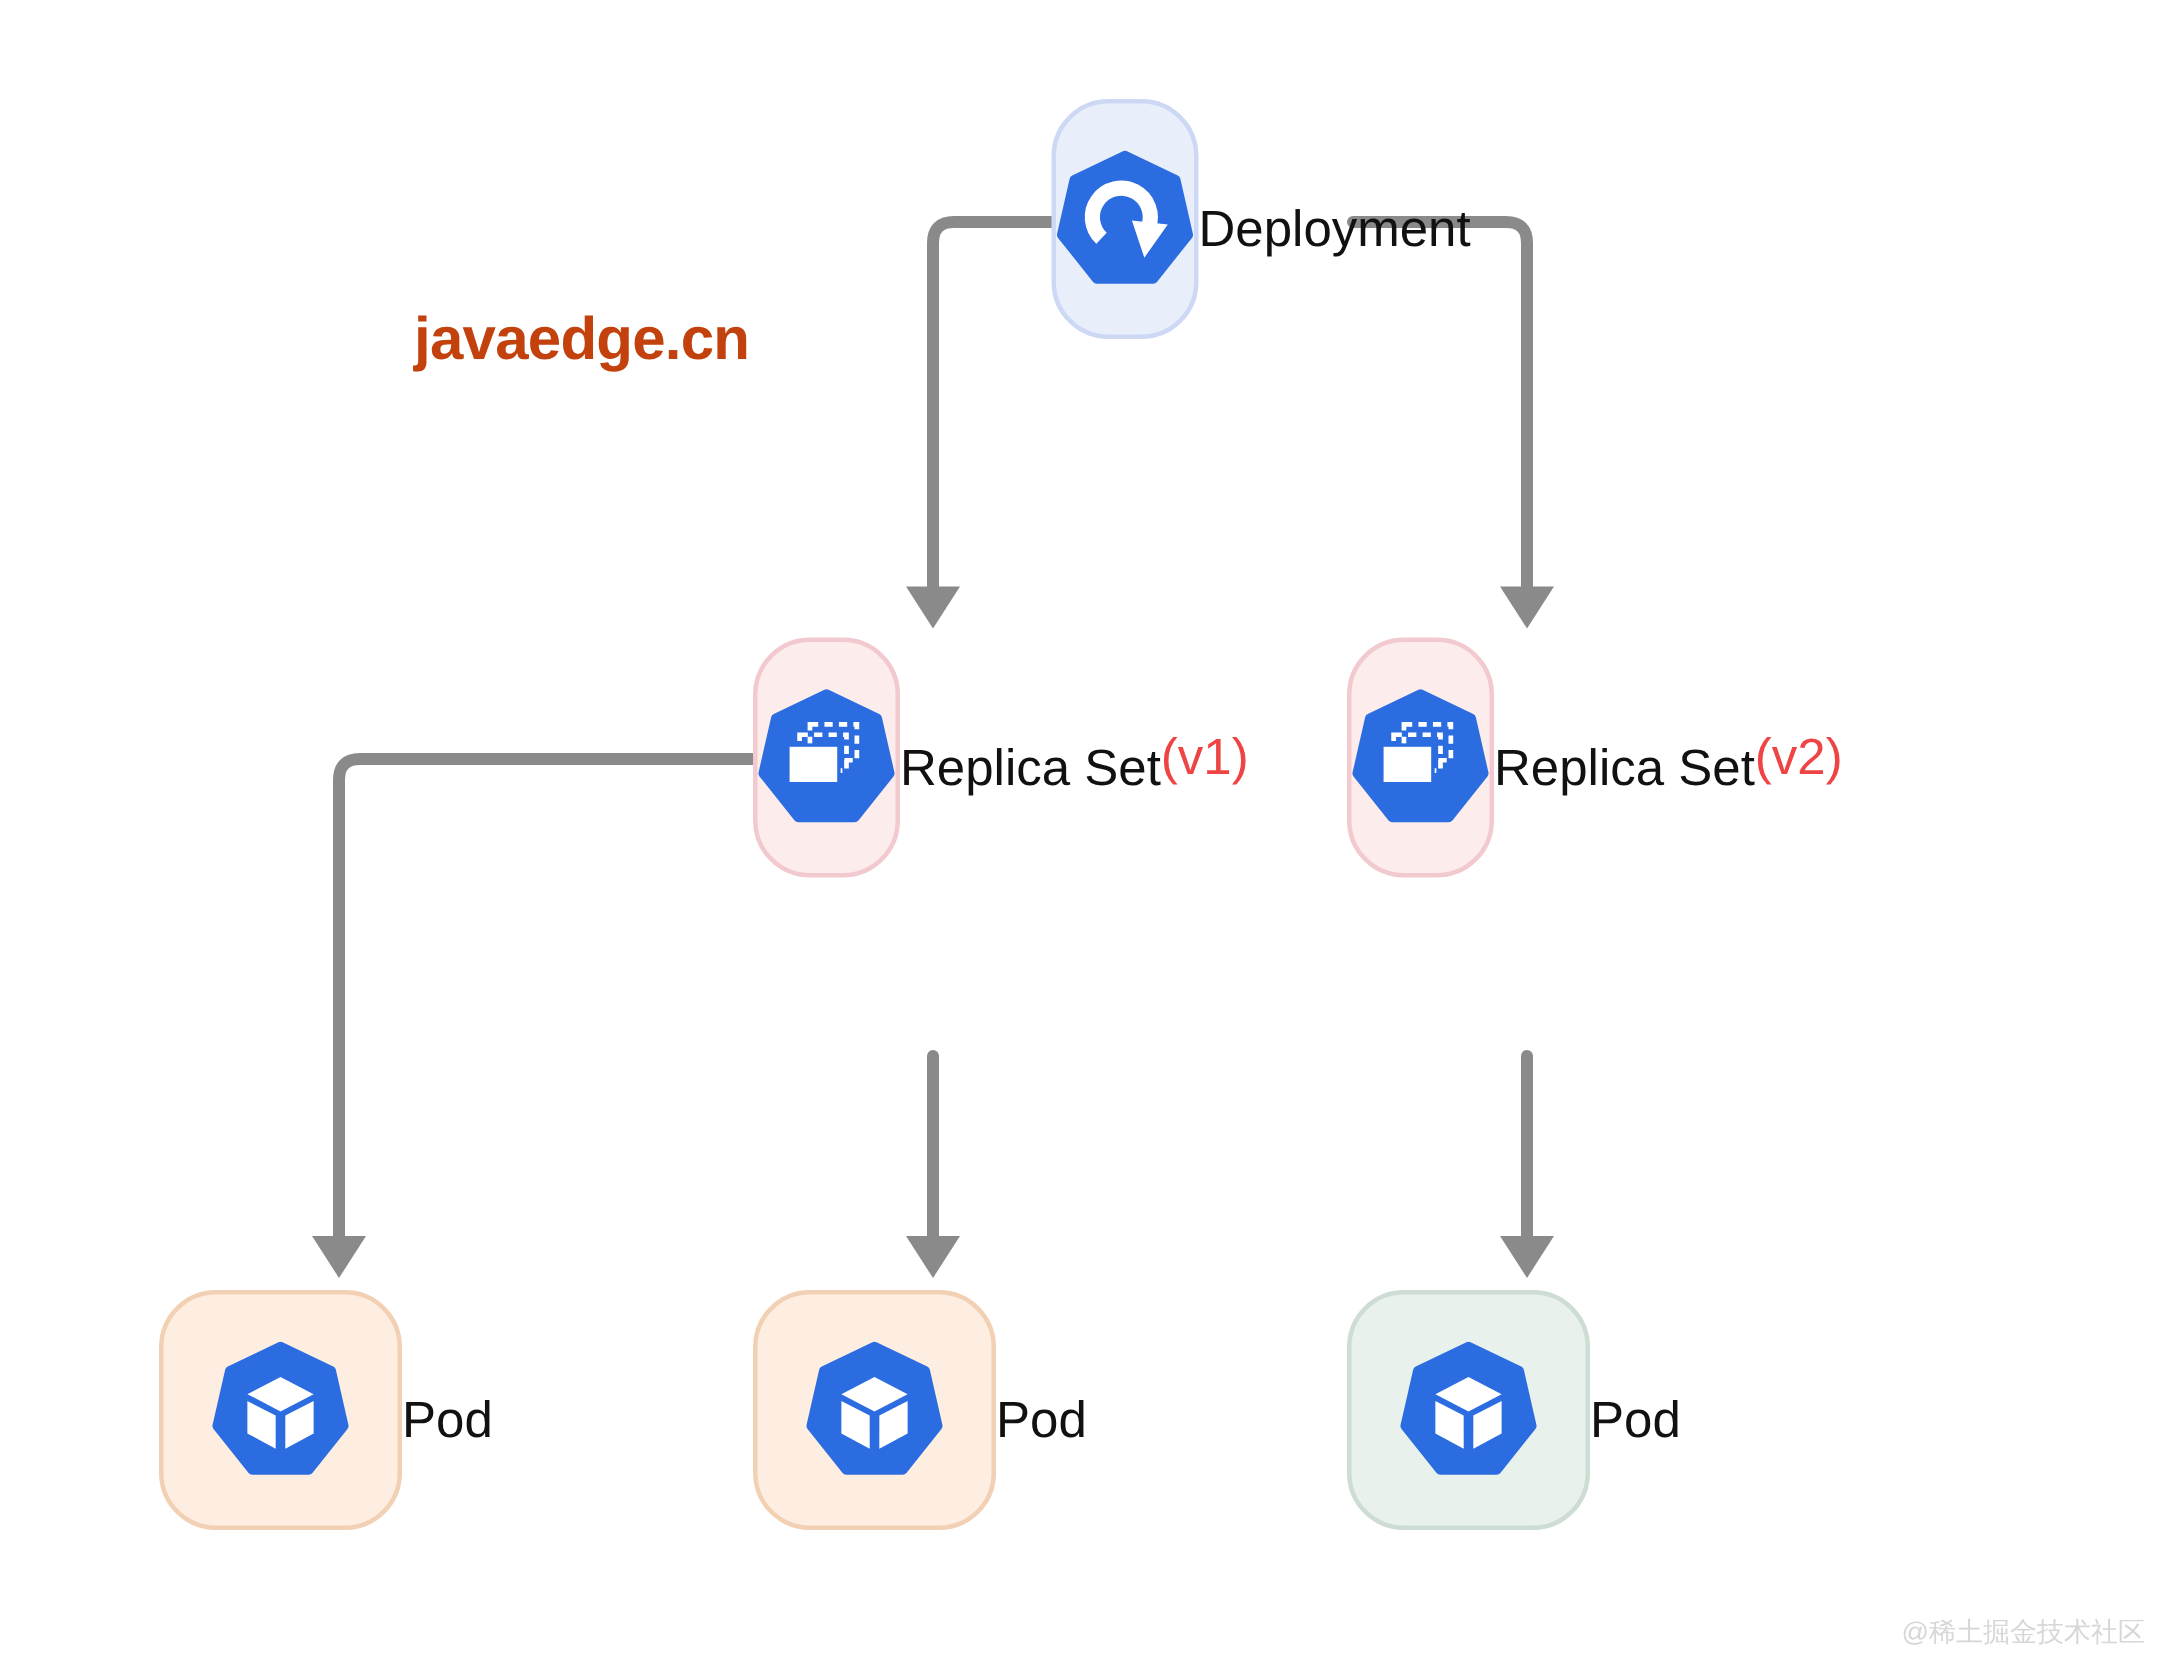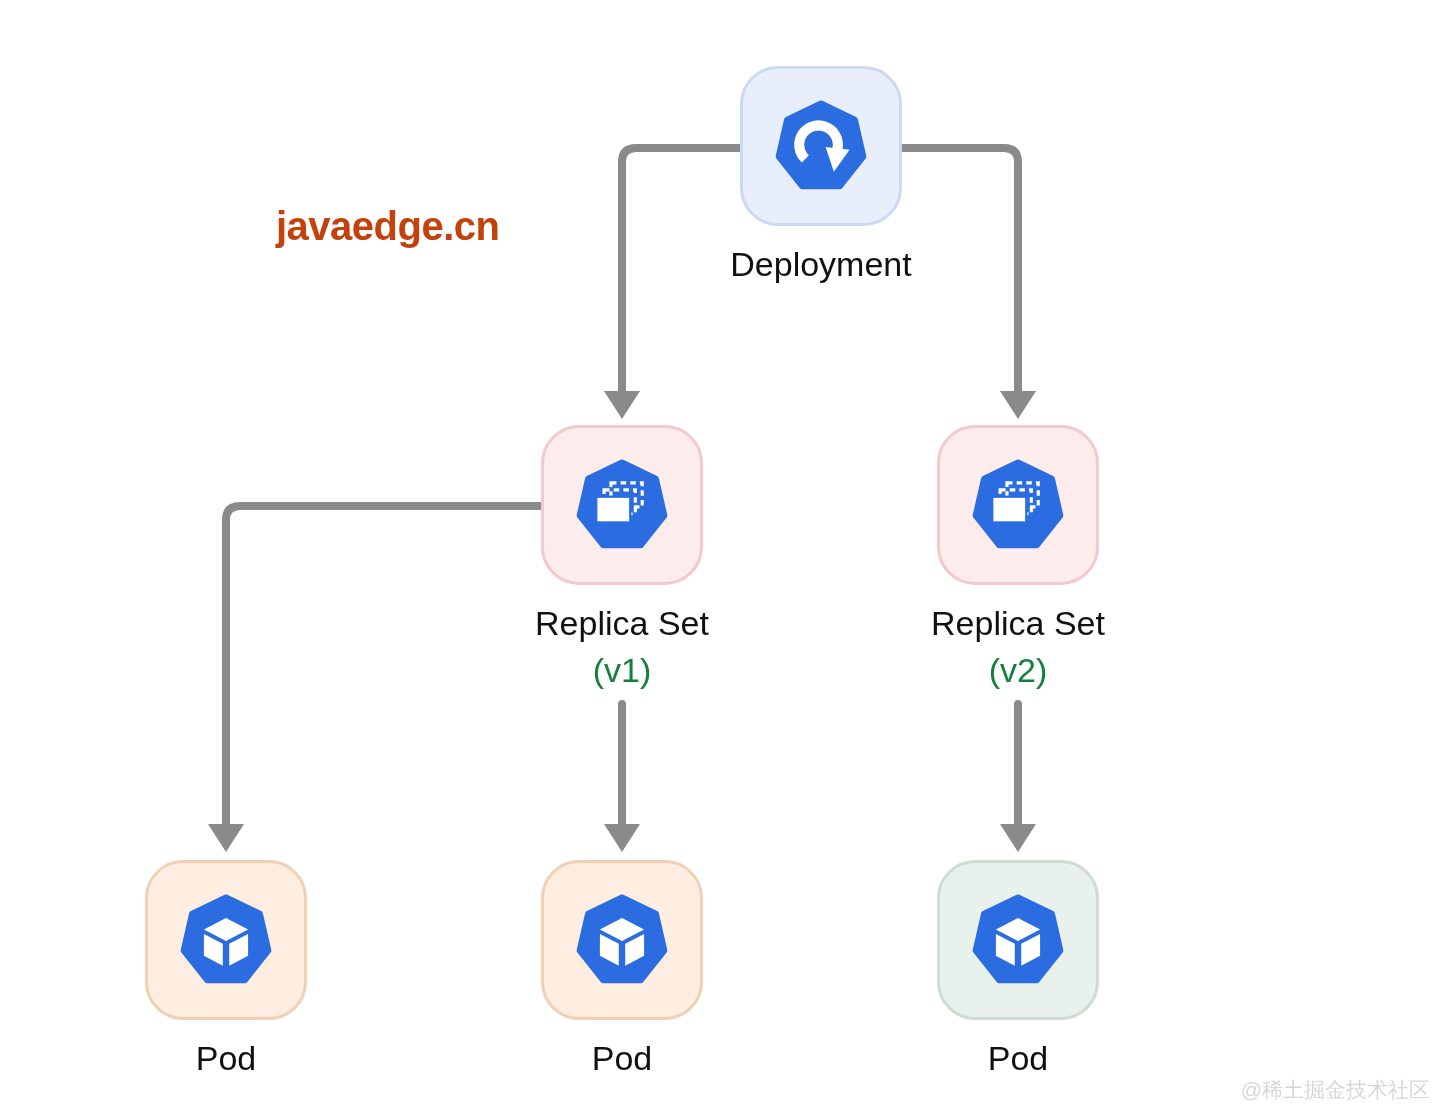--- a/index.html
+++ b/index.html
@@ -14,21 +14,21 @@
   .edges-layer {
     position: absolute;
     left: 0; top: 0;
     width: 1440px; height: 1116px;
     pointer-events: none;
   }
   .node {
     position: absolute;
     width: 240px;
     display: flex;
-    flex-direction: column;
+    flex-direction: row;
     align-items: center;
   }
   .box {
     width: 162px;
     height: 160px;
     border-radius: 38px;
     border: 3px solid transparent;
     box-sizing: border-box;
     display: flex;
     align-items: center;
@@ -42,39 +42,39 @@
     margin-top: 15px;
     font-size: 34px;
     line-height: 47px;
     color: #111111;
     text-align: center;
     white-space: nowrap;
   }
   .node-sublabel {
     font-size: 34px;
     line-height: 47px;
-    color: #15803d;
+    color: #ef4444;
     text-align: center;
     white-space: nowrap;
   }
   .k8s-icon { display: block; }
   .watermark-site {
     position: absolute;
     left: 276px;
     top: 204px;
     font-size: 40px;
     font-weight: 700;
     color: #c2410c;
     letter-spacing: -0.5px;
   }
   .watermark-community {
     position: absolute;
     right: 10px;
     top: 1076px;
-    font-size: 21px;
+    font-size: 18px;
     color: #d7d7d7;
   }
 </style>
 </head>
 <body>
 
 <div class="canvas">
 
   <svg class="edges-layer" viewBox="0 0 1440 1116">
     <g fill="none" stroke="#8a8a8a" stroke-width="8" stroke-linecap="round">

